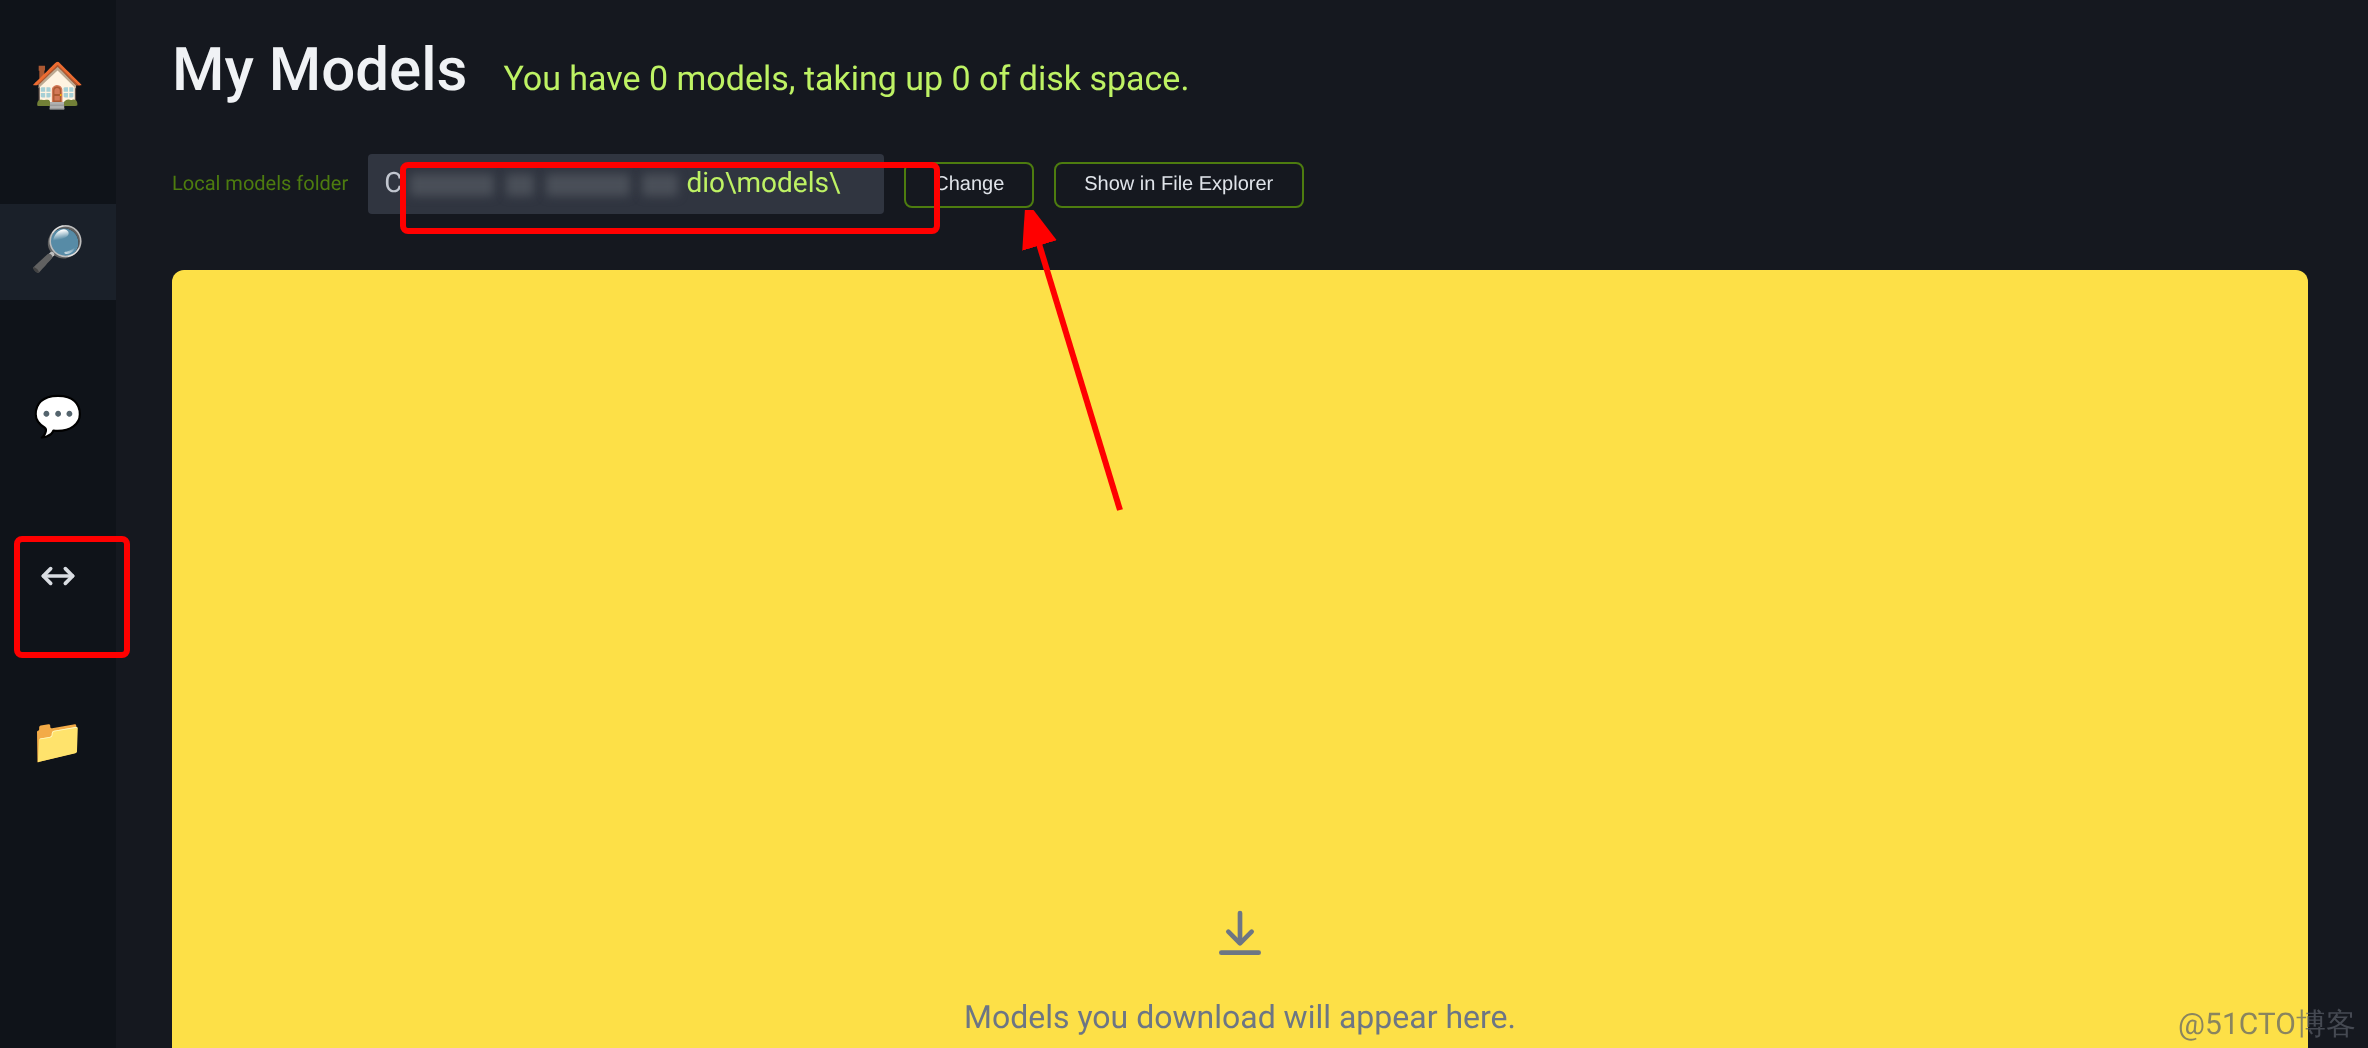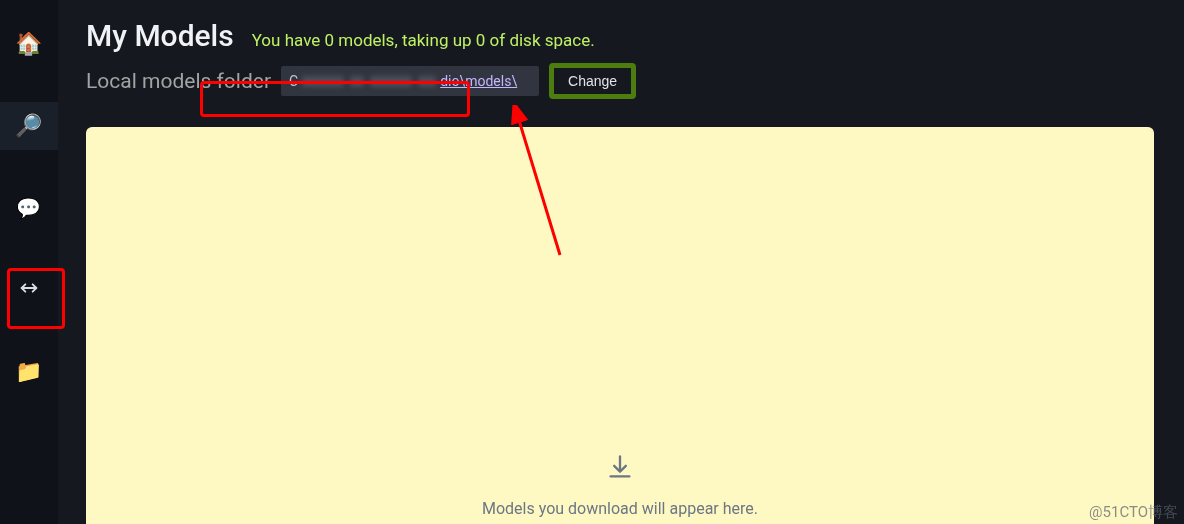--- a/index.html
+++ b/index.html
@@ -52,40 +52,40 @@
       flex: 1;
       padding: 18px 30px 0 28px;
       display: flex;
       flex-direction: column;
       position: relative;
     }
     .header-row {
       display: flex;
       align-items: baseline;
       gap: 18px;
-      margin-bottom: 10px;
+      margin-bottom: 24px;
     }
     .page-title {
       font-size: 30px;
       font-weight: 500;
       color: #f0f2f5;
     }
     .page-subtitle {
       font-size: 17px;
       color: #bef264;
     }
     .folder-row {
       display: flex;
       align-items: center;
       gap: 10px;
       margin-bottom: 28px;
     }
     .folder-label {
-      font-size: 21px;
-      color: #a3a3a3;
+      font-size: 10px;
+      color: #4d7c0f;
     }
     .path-box {
       width: 258px;
       height: 30px;
       background: #303540;
       border: none;
       color: #b8bec8;
       font-size: 14px;
       padding: 0 8px;
       display: flex;
@@ -99,32 +99,32 @@
       background: #4a4f58;
       filter: blur(2.5px);
       height: 11px;
       border-radius: 2px;
     }
     .pb1 { width: 42px; }
     .pbgap { width: 6px; background: transparent; filter: none; }
     .pb2 { width: 14px; }
     .pb3 { width: 42px; }
     .pb4 { width: 18px; }
-    .path-text-suffix { margin-left: 4px; color: #c4b5fd; text-decoration: underline; }
+    .path-text-suffix { margin-left: 4px; color: #bef264; }
     .btn {
       background: transparent;
-      border: 5px solid #4d7c0f;
+      border: 1px solid #4d7c0f;
       color: #e0e4ea;
-      font-size: 14px;
+      font-size: 10px;
       padding: 5px 14px;
       border-radius: 4px;
       cursor: pointer;
     }
     .content-area {
-      background: #fef9c3;
+      background: #fde047;
       flex: 1;
       border-radius: 6px 6px 0 0;
       position: relative;
     }
     .empty-state {
       position: absolute;
       bottom: 6px;
       left: 50%;
       transform: translateX(-50%);
       display: flex;
@@ -217,20 +217,21 @@
         <span class="path-blur pb1"></span>
         <span class="path-blur pbgap"></span>
         <span class="path-blur pb2"></span>
         <span class="path-blur pbgap"></span>
         <span class="path-blur pb3"></span>
         <span class="path-blur pbgap"></span>
         <span class="path-blur pb4"></span>
         <span class="path-text-suffix">dio\models\</span>
       </div>
       <button class="btn">Change</button>
+      <button class="btn">Show in File Explorer</button>
     </div>
 
     <div class="content-area">
       <div class="empty-state">
         <span class="download-icon">
           <svg width="28" height="28" viewBox="0 0 24 24" fill="none" stroke-width="2" stroke-linecap="round" stroke-linejoin="round">
             <path d="M12 3v12"></path>
               <polyline points="7 11 12 16 17 11"></polyline>
               <path d="M4 20h16"></path>
           </svg>

